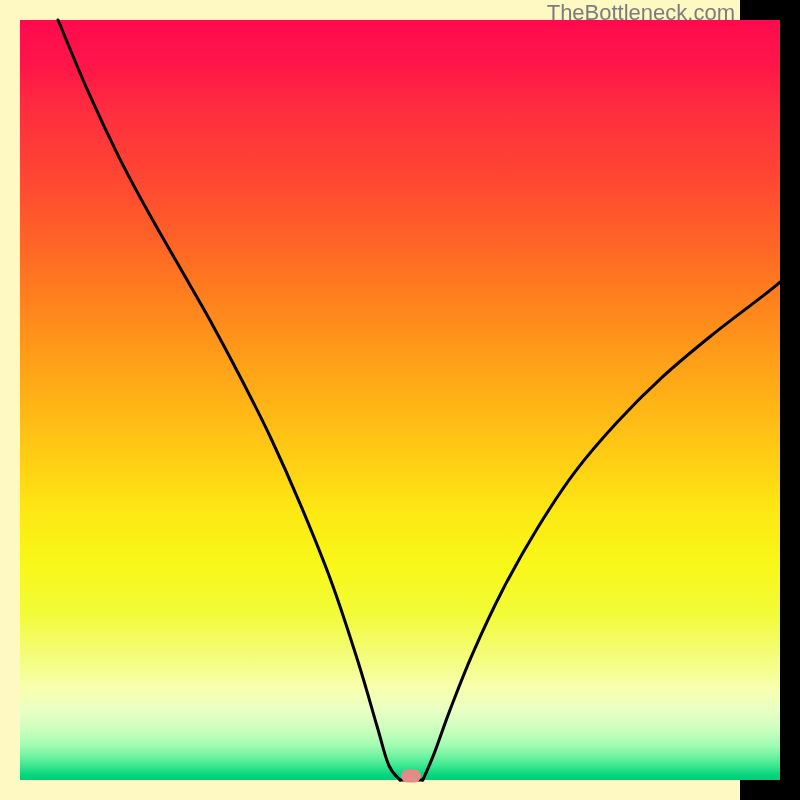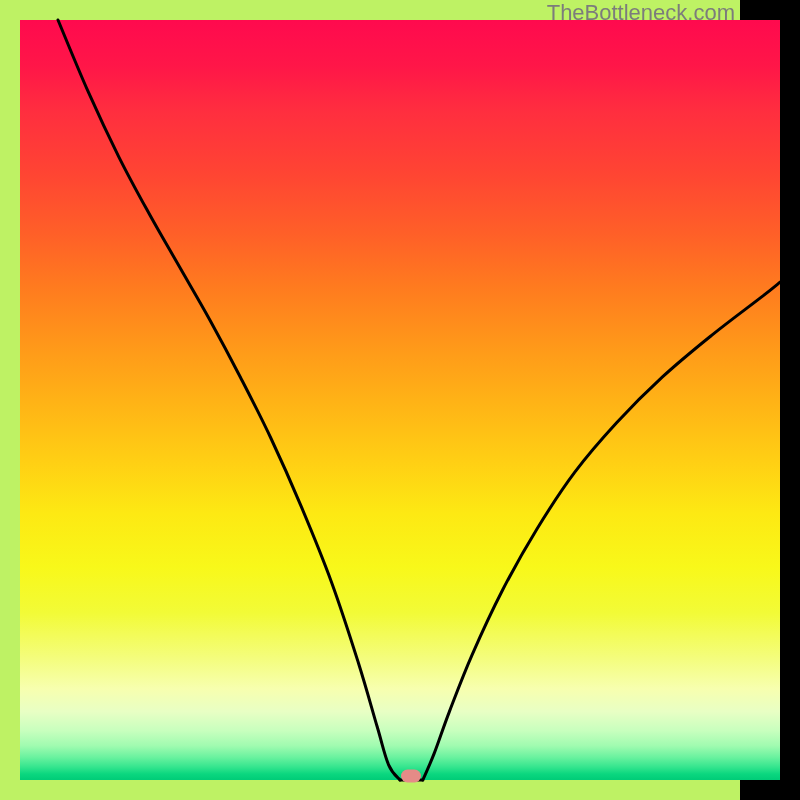--- a/index.html
+++ b/index.html
@@ -8,21 +8,21 @@
     width: 800px;
     height: 800px;
     overflow: hidden;
     background: #000;
     font-family: Arial, Helvetica, sans-serif;
   }
   .frame {
     position: relative;
     width: 740px;
     height: 800px;
-    background: #bef264;
+    background: #fef9c3;
   }
   .plot-area {
     position: absolute;
     left: 20px;
     top: 20px;
     width: 760px;
     height: 760px;
     
     background: linear-gradient(
       to bottom,

